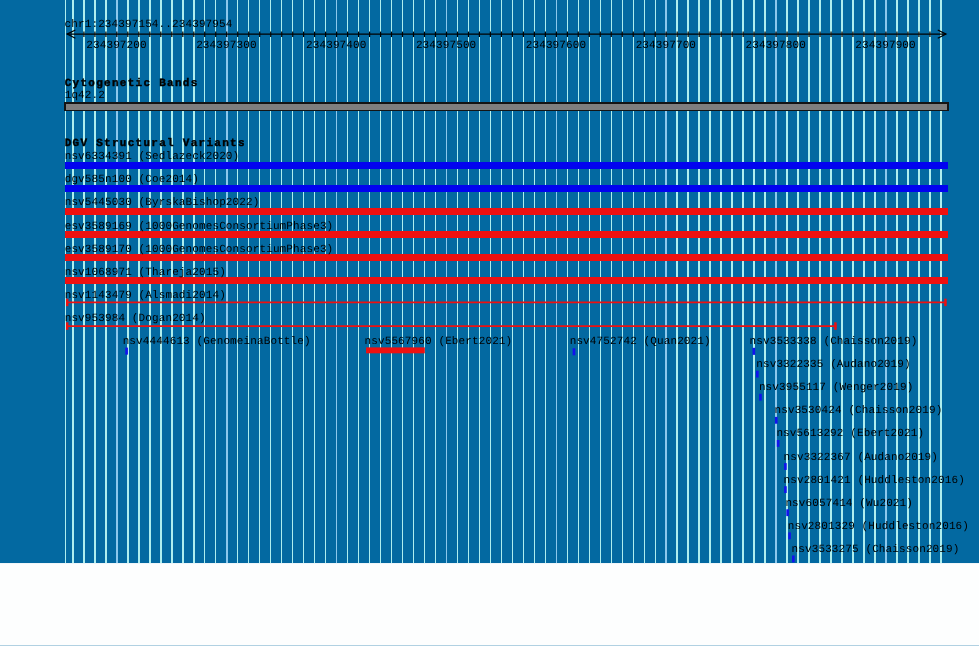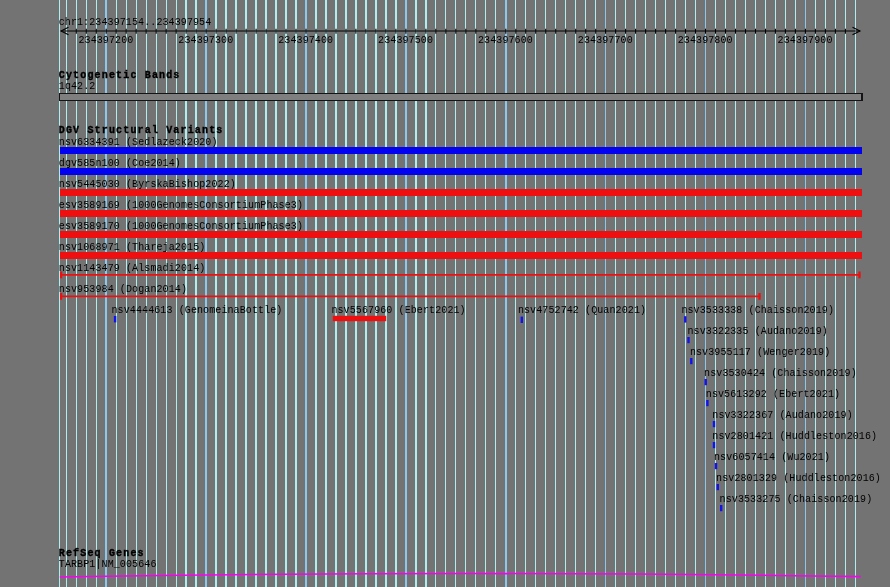--- a/index.html
+++ b/index.html
@@ -1,15 +1,15 @@
 <!DOCTYPE html>
 <html><head><meta charset="utf-8">
 <style>
   html,body{margin:0;padding:0;background:#fdfefe;}
-  #wrap{position:relative;width:890px;height:587px;background:#737373;overflow:hidden;}
+  #wrap{position:relative;width:890px;height:512px;background:#0369a1;overflow:hidden;}
   text{white-space:pre;}
 </style></head>
 <body>
 <div id="wrap">
 <svg width="890" height="587" viewBox="0 0 890 587" xmlns="http://www.w3.org/2000/svg" style="position:absolute;left:0;top:0">
 <g shape-rendering="crispEdges">
 <line x1="59.5" y1="0" x2="59.5" y2="587" stroke="#aeeeee" stroke-width="1.3"></line>
 <line x1="66.3" y1="0" x2="66.3" y2="587" stroke="#aeeeee" stroke-width="1.3"></line>
 <line x1="76.3" y1="0" x2="76.3" y2="587" stroke="#aeeeee" stroke-width="1.3"></line>
 <line x1="86.3" y1="0" x2="86.3" y2="587" stroke="#aeeeee" stroke-width="1.3"></line>

